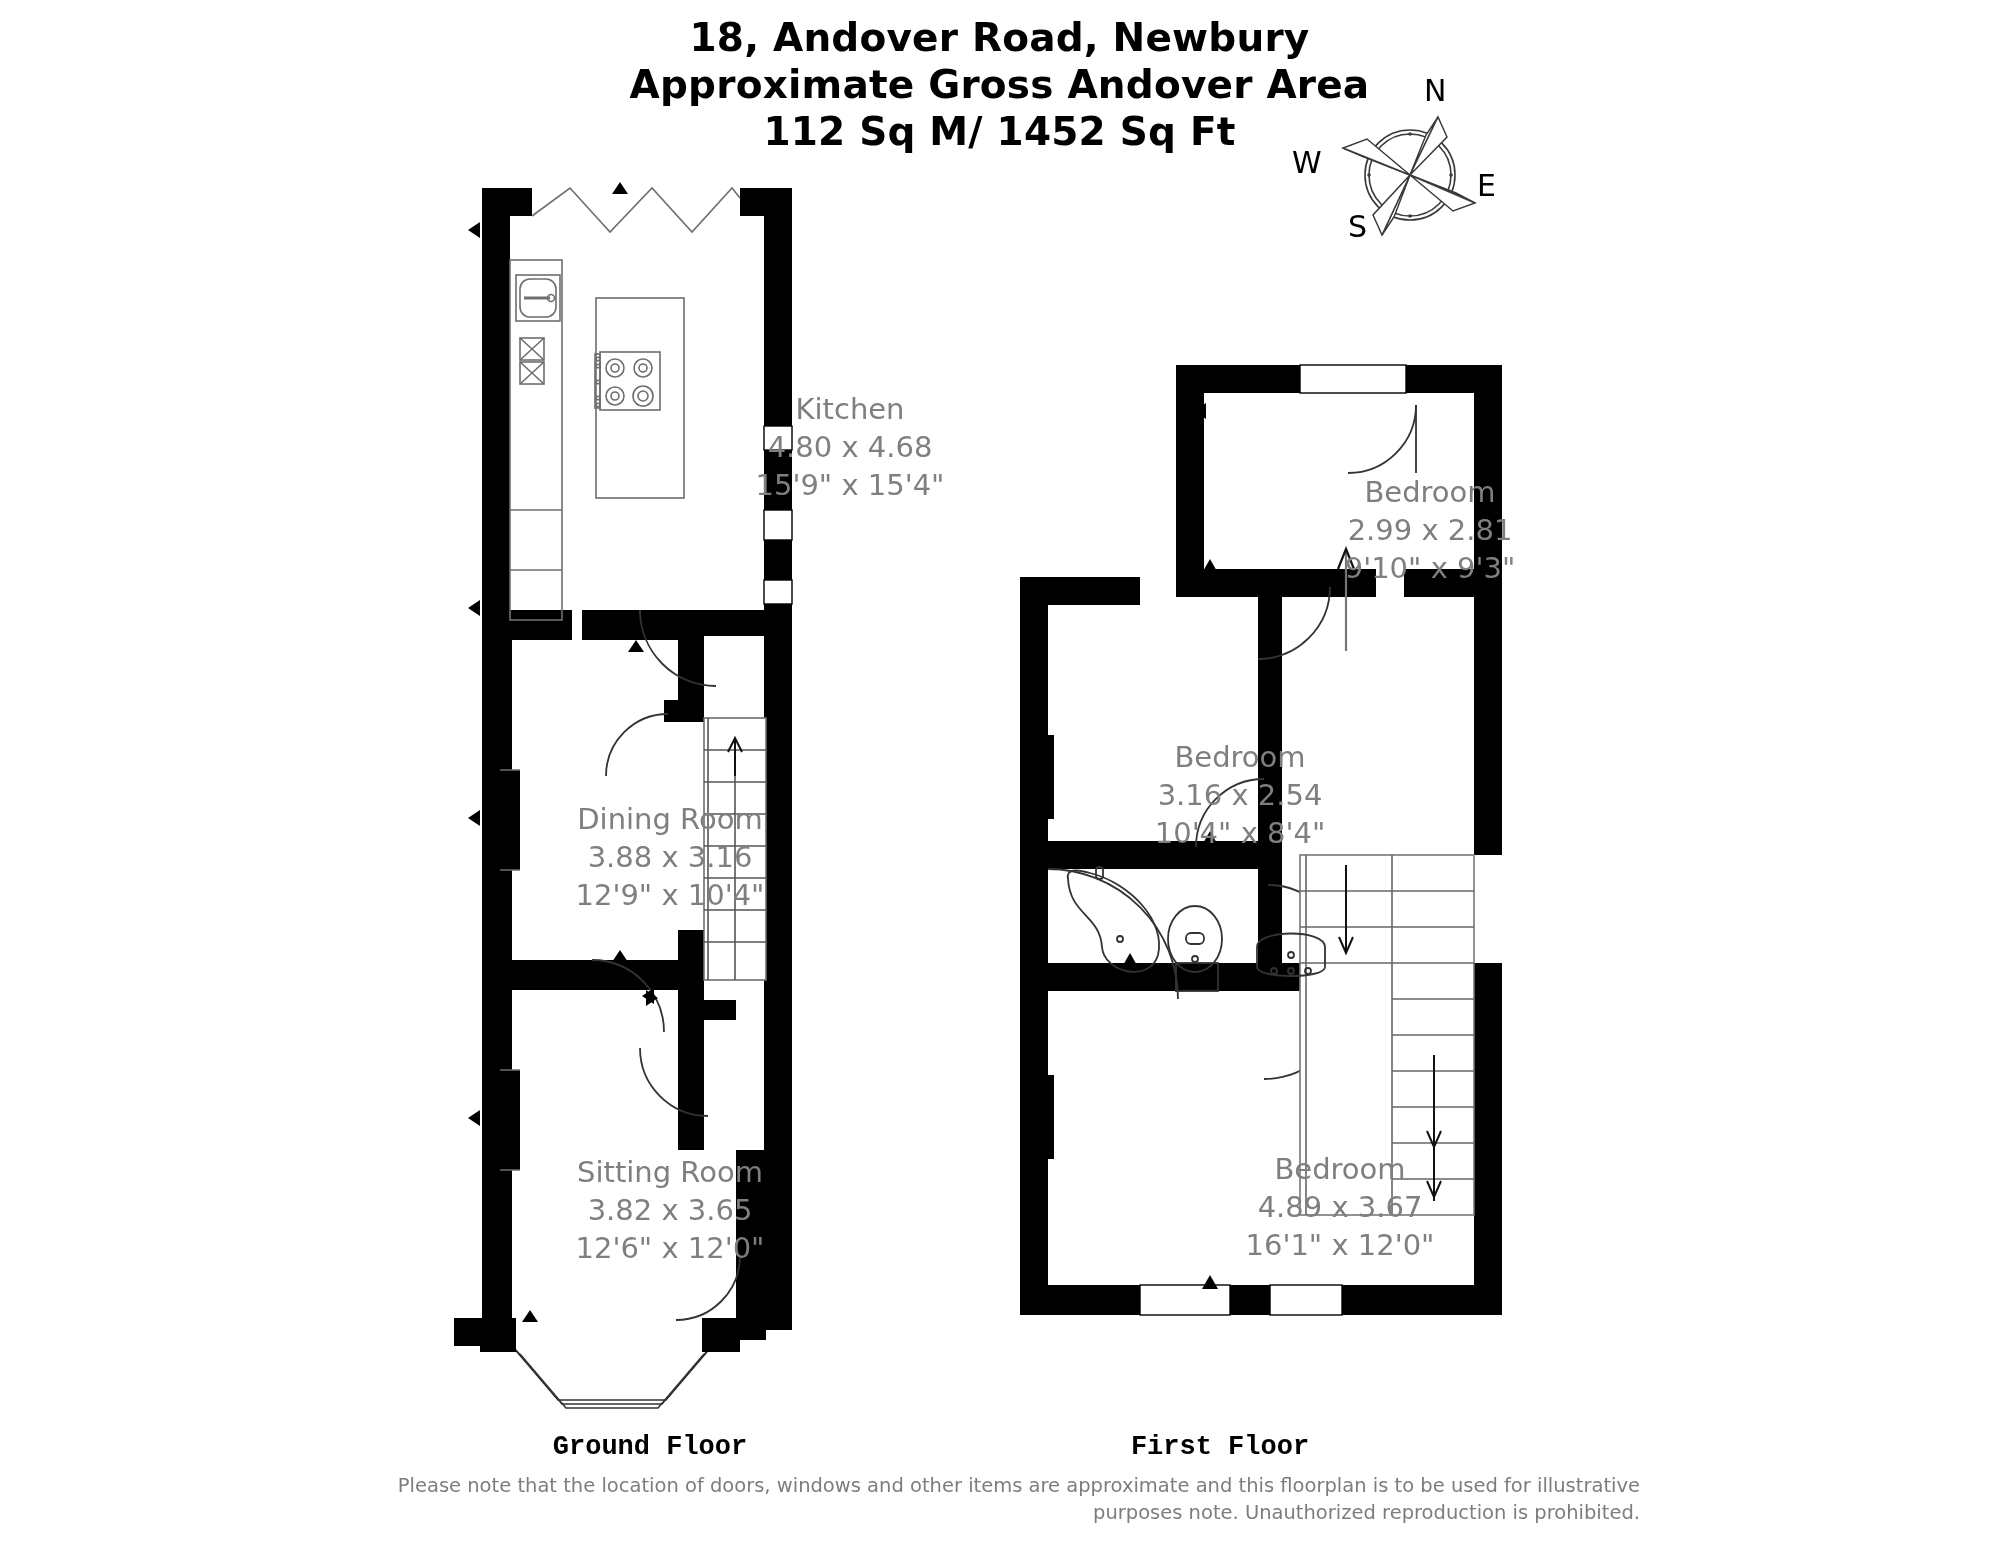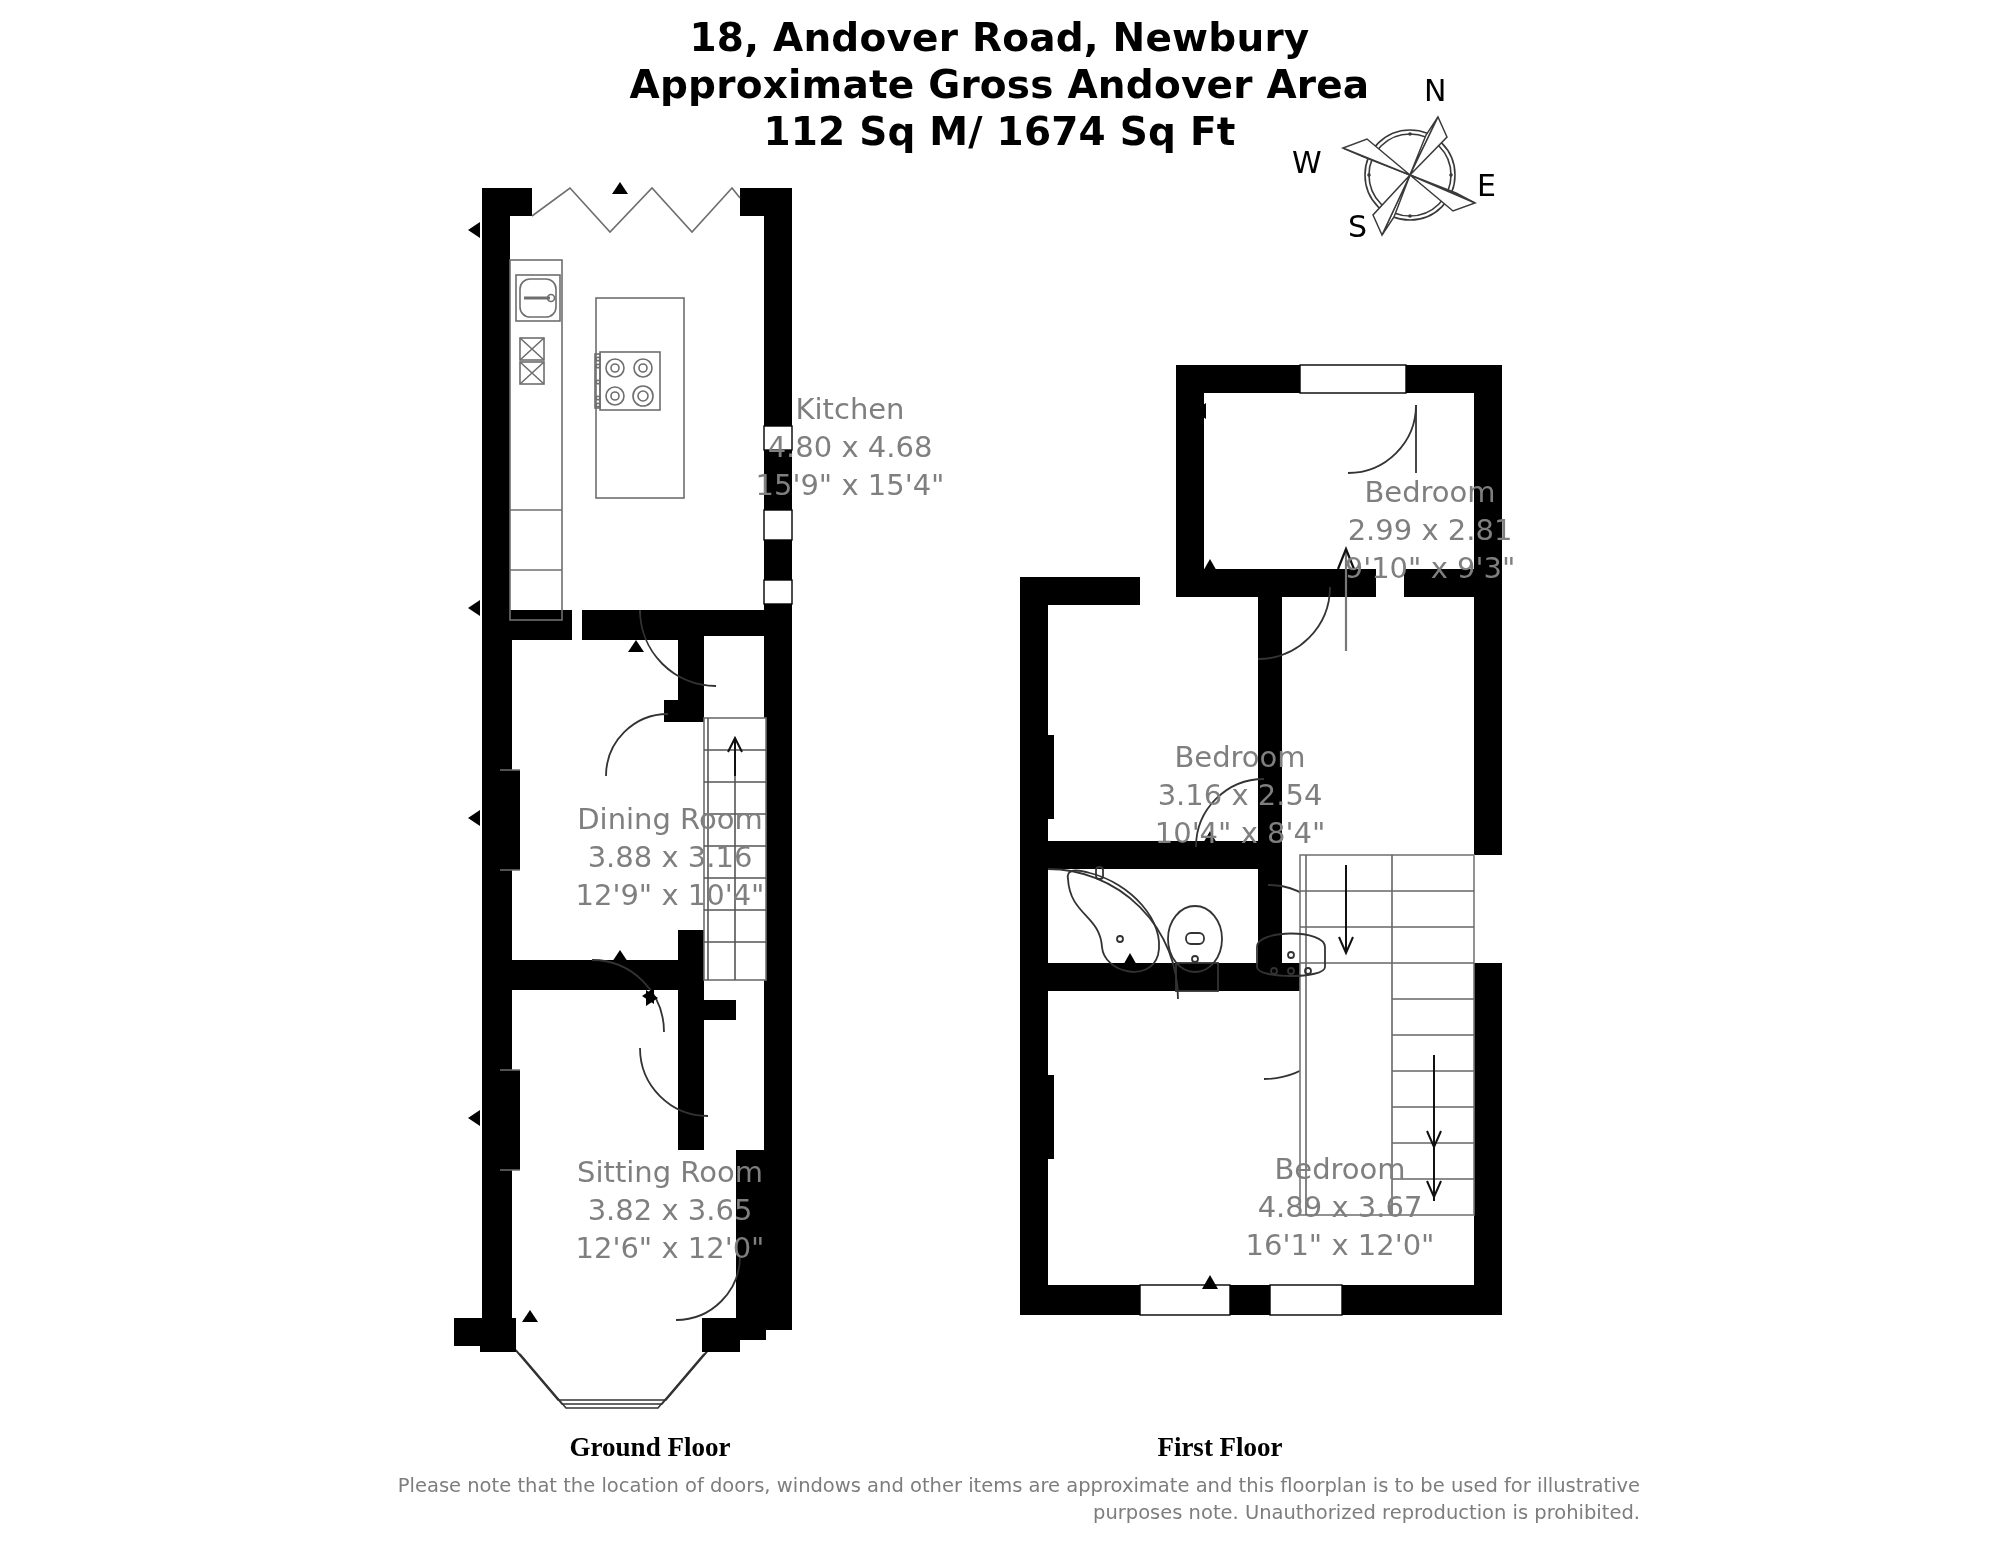--- a/index.html
+++ b/index.html
@@ -34,21 +34,21 @@
     color: #000000;
     font-family: "DejaVu Sans", "Liberation Sans", sans-serif;
     font-size: 39px;
     font-weight: 700;
     letter-spacing: 0.2px;
     line-height: 47px;
     white-space: nowrap;
   }
   .floor-caption {
     position: absolute;
-    font-family: Liberation Serif, serif;
+    font-family: Liberation Mono, monospace;
     font-weight: 700;
     font-size: 27px;
     color: #000000;
     white-space: nowrap;
     text-align: center;
   }
   #ground-caption { left: 480px; top: 1432px; width: 340px; }
   #first-caption  { left: 1050px; top: 1432px; width: 340px; }
 
   .disclaimer {
@@ -75,21 +75,21 @@
   }
 </style>
 </head>
 <body>
 
 <div id="stage">
 
   <div class="title-block">
     <span class="title-line">18, Andover Road, Newbury</span>
     <span class="title-line">Approximate Gross Andover Area</span>
-    <span class="title-line">112 Sq M/ 1674 Sq Ft</span>
+    <span class="title-line">112 Sq M/ 1452 Sq Ft</span>
   </div>
 
   <svg width="240" height="210" viewBox="0 0 240 210" style="position:absolute; left:1290px; top:75px;">
     <g fill="none" stroke="#3a3a3a" stroke-width="1.6">
       <circle cx="120" cy="100" r="45"></circle>
       <circle cx="120" cy="100" r="41"></circle>
     </g>
     <g stroke="#3a3a3a" stroke-width="1.5" fill="#ffffff">
 
       <path d="M120 100 L148 42 L136 60 Z"></path>

